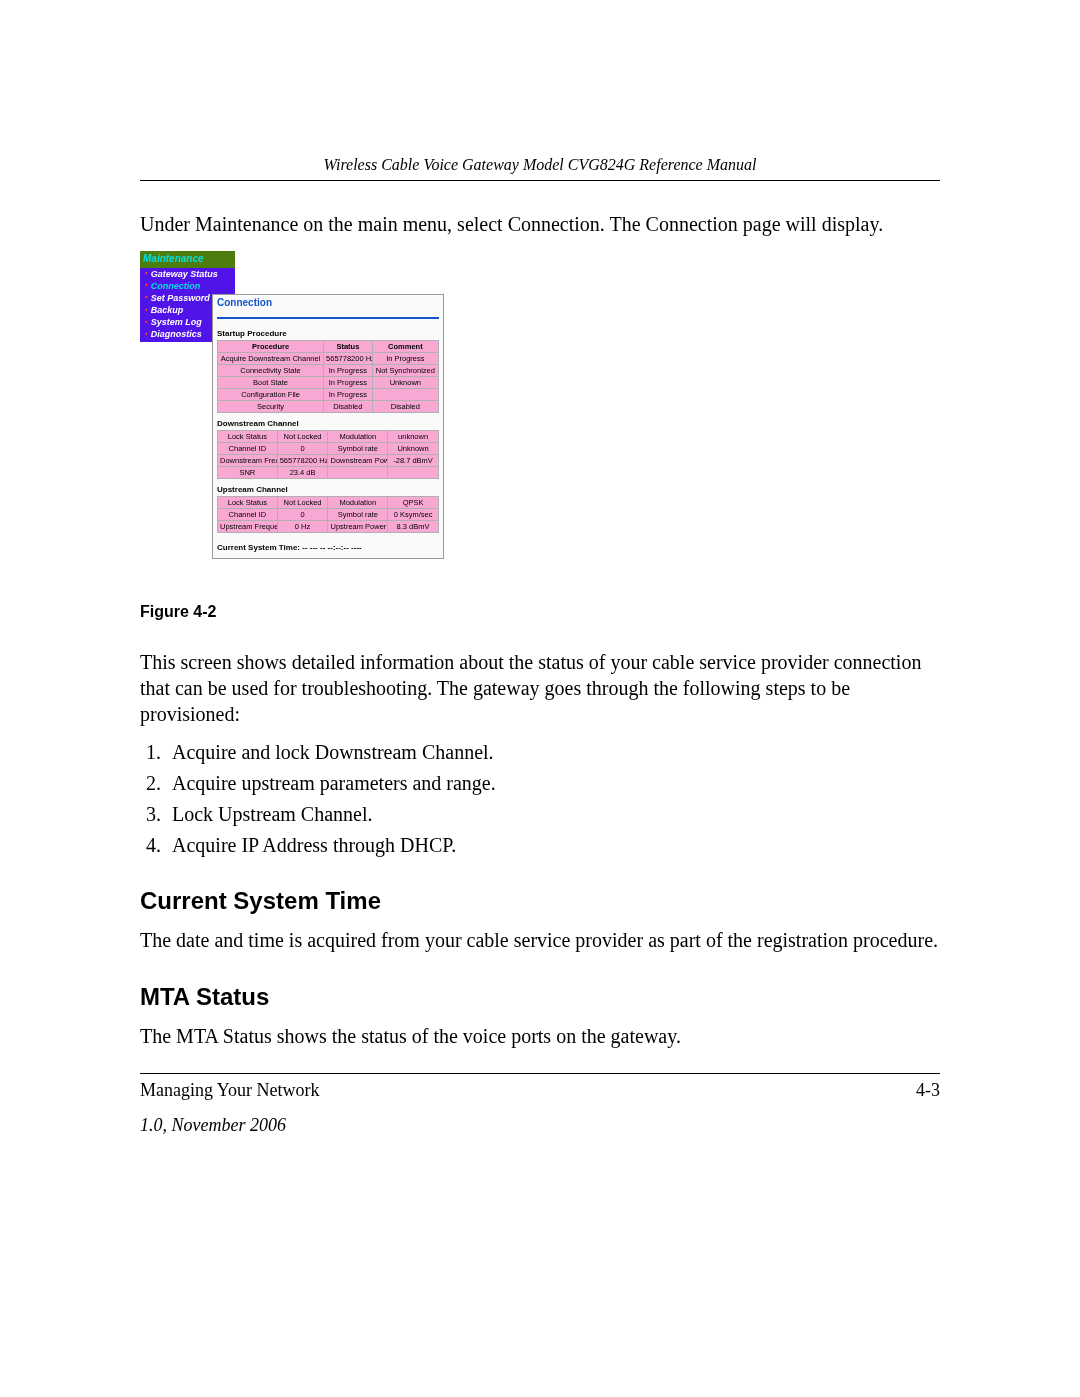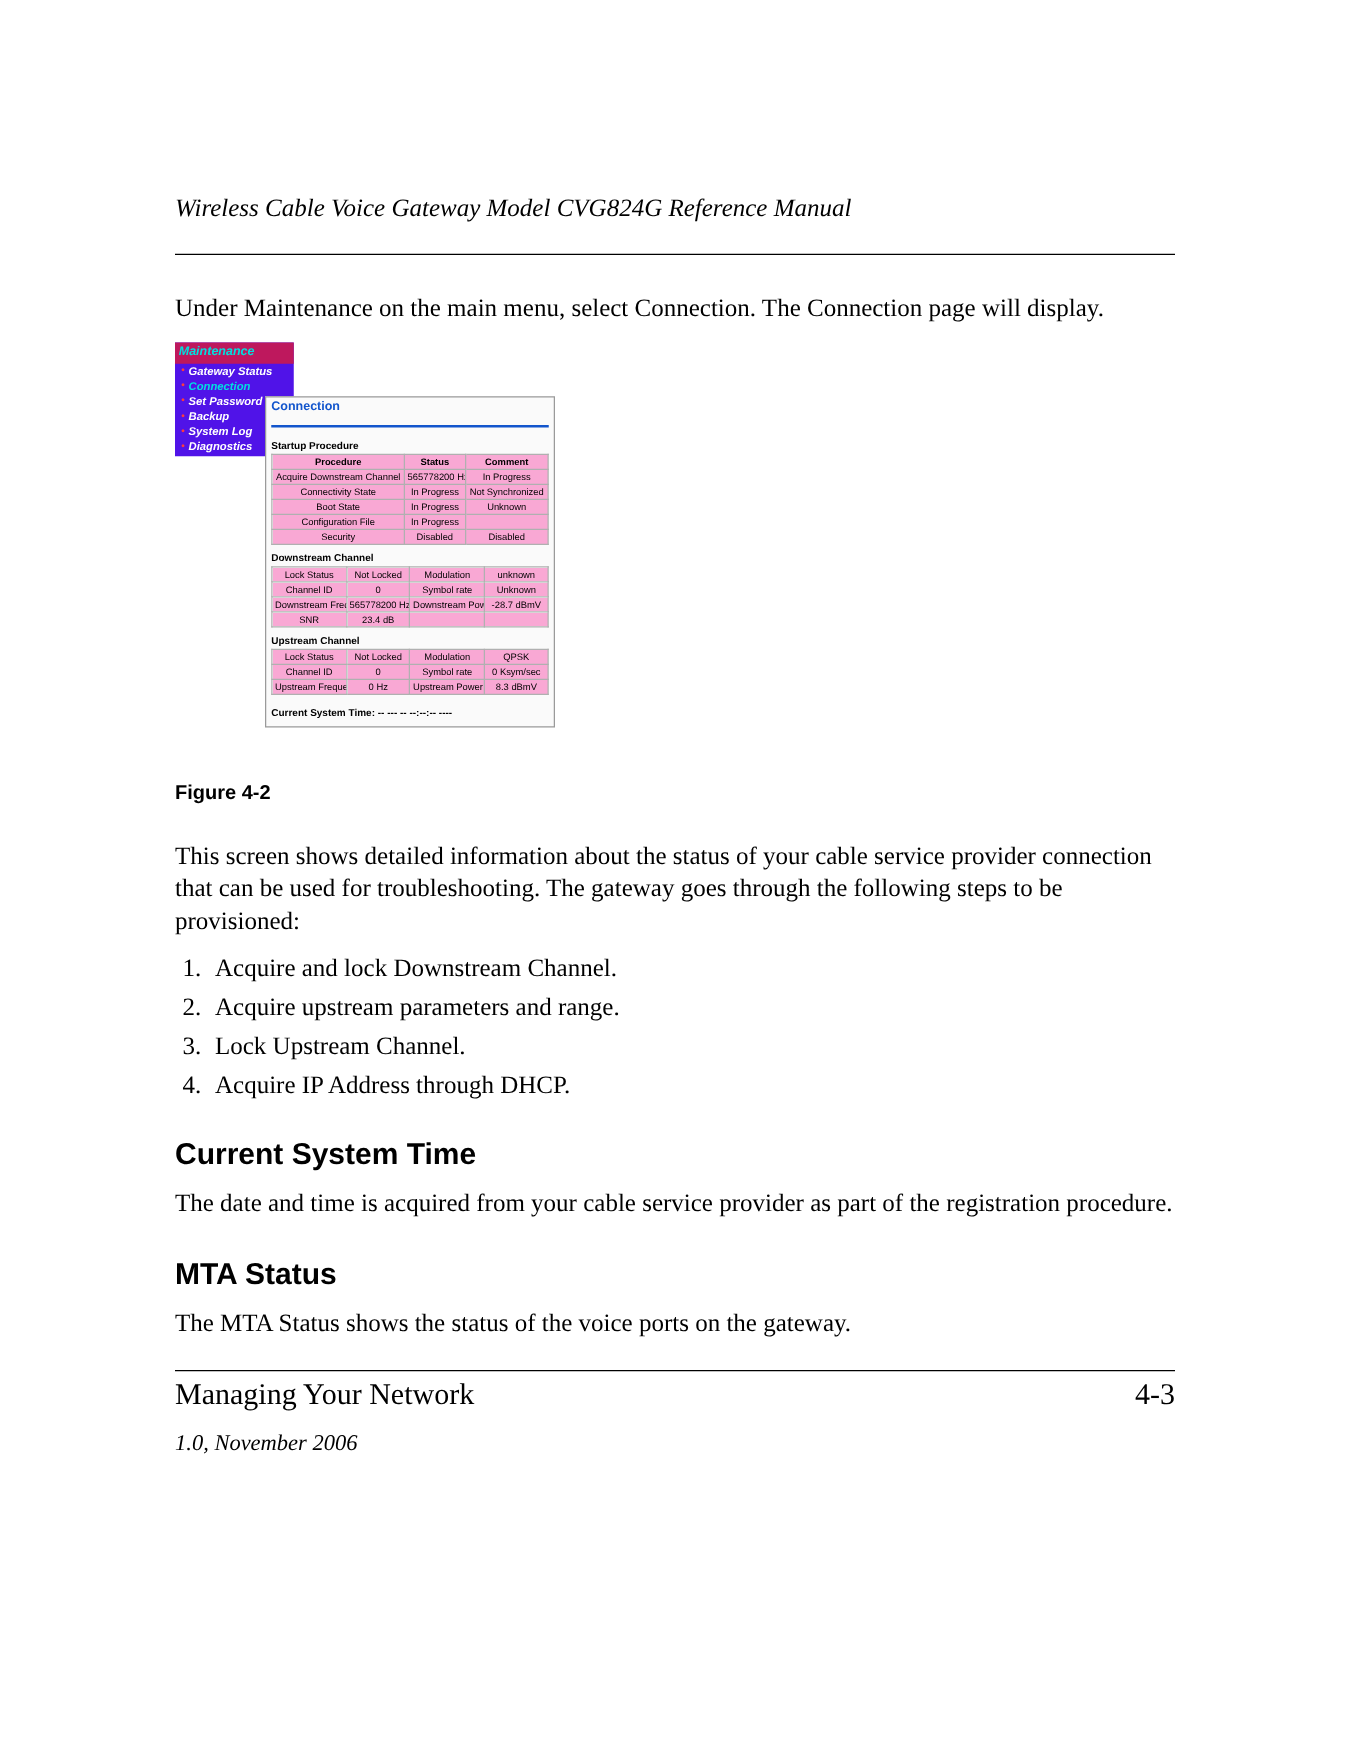--- a/index.html
+++ b/index.html
@@ -11,23 +11,23 @@
   }
   .page {
     width: 1080px;
     height: 1397px;
     position: relative;
     box-sizing: border-box;
     padding: 156px 140px 0 140px;
   }
   .header-title {
     font-style: italic;
-    font-size: 20px;
-    text-align: left;
-    margin-bottom: 24px;
+    font-size: 16px;
+    text-align: center;
+    margin-bottom: 6px;
   }
   .hr-top {
     border: none;
     border-top: 1px solid #000;
     margin: 0 0 30px 0;
   }
   .h1 {
     font-family: Arial, Helvetica, sans-serif;
     font-weight: bold;
     font-size: 27px;
@@ -60,21 +60,21 @@
     margin: 12px 0 28px 0;
   }
   .hr-bottom {
     border: none;
     border-top: 1px solid #000;
     margin: 24px 0 6px 0;
   }
   .footer-row {
     display: flex;
     justify-content: space-between;
-    font-size: 24px;
+    font-size: 18px;
   }
   .footer-version {
     font-style: italic;
     font-size: 18px;
     margin-top: 14px;
   }
 
   
   .figure-wrap {
     position: relative;
@@ -88,21 +88,21 @@
     top: 0;
     width: 95px;
     background: #5013E8;
     color: #fff;
     font-family: Arial, Helvetica, sans-serif;
     font-size: 9px;
     line-height: 1.35;
     padding-bottom: 2px;
   }
   .nav-head {
-    background: #be185d;
+    background: #4d7c0f;
     color: #00E0E0;
     font-weight: bold;
     font-size: 10px;
     padding: 1px 3px 2px 3px;
     font-style: italic;
   }
   .nav-link {
     display: flex;
     align-items: center;
     padding: 0 3px 0 5px;

